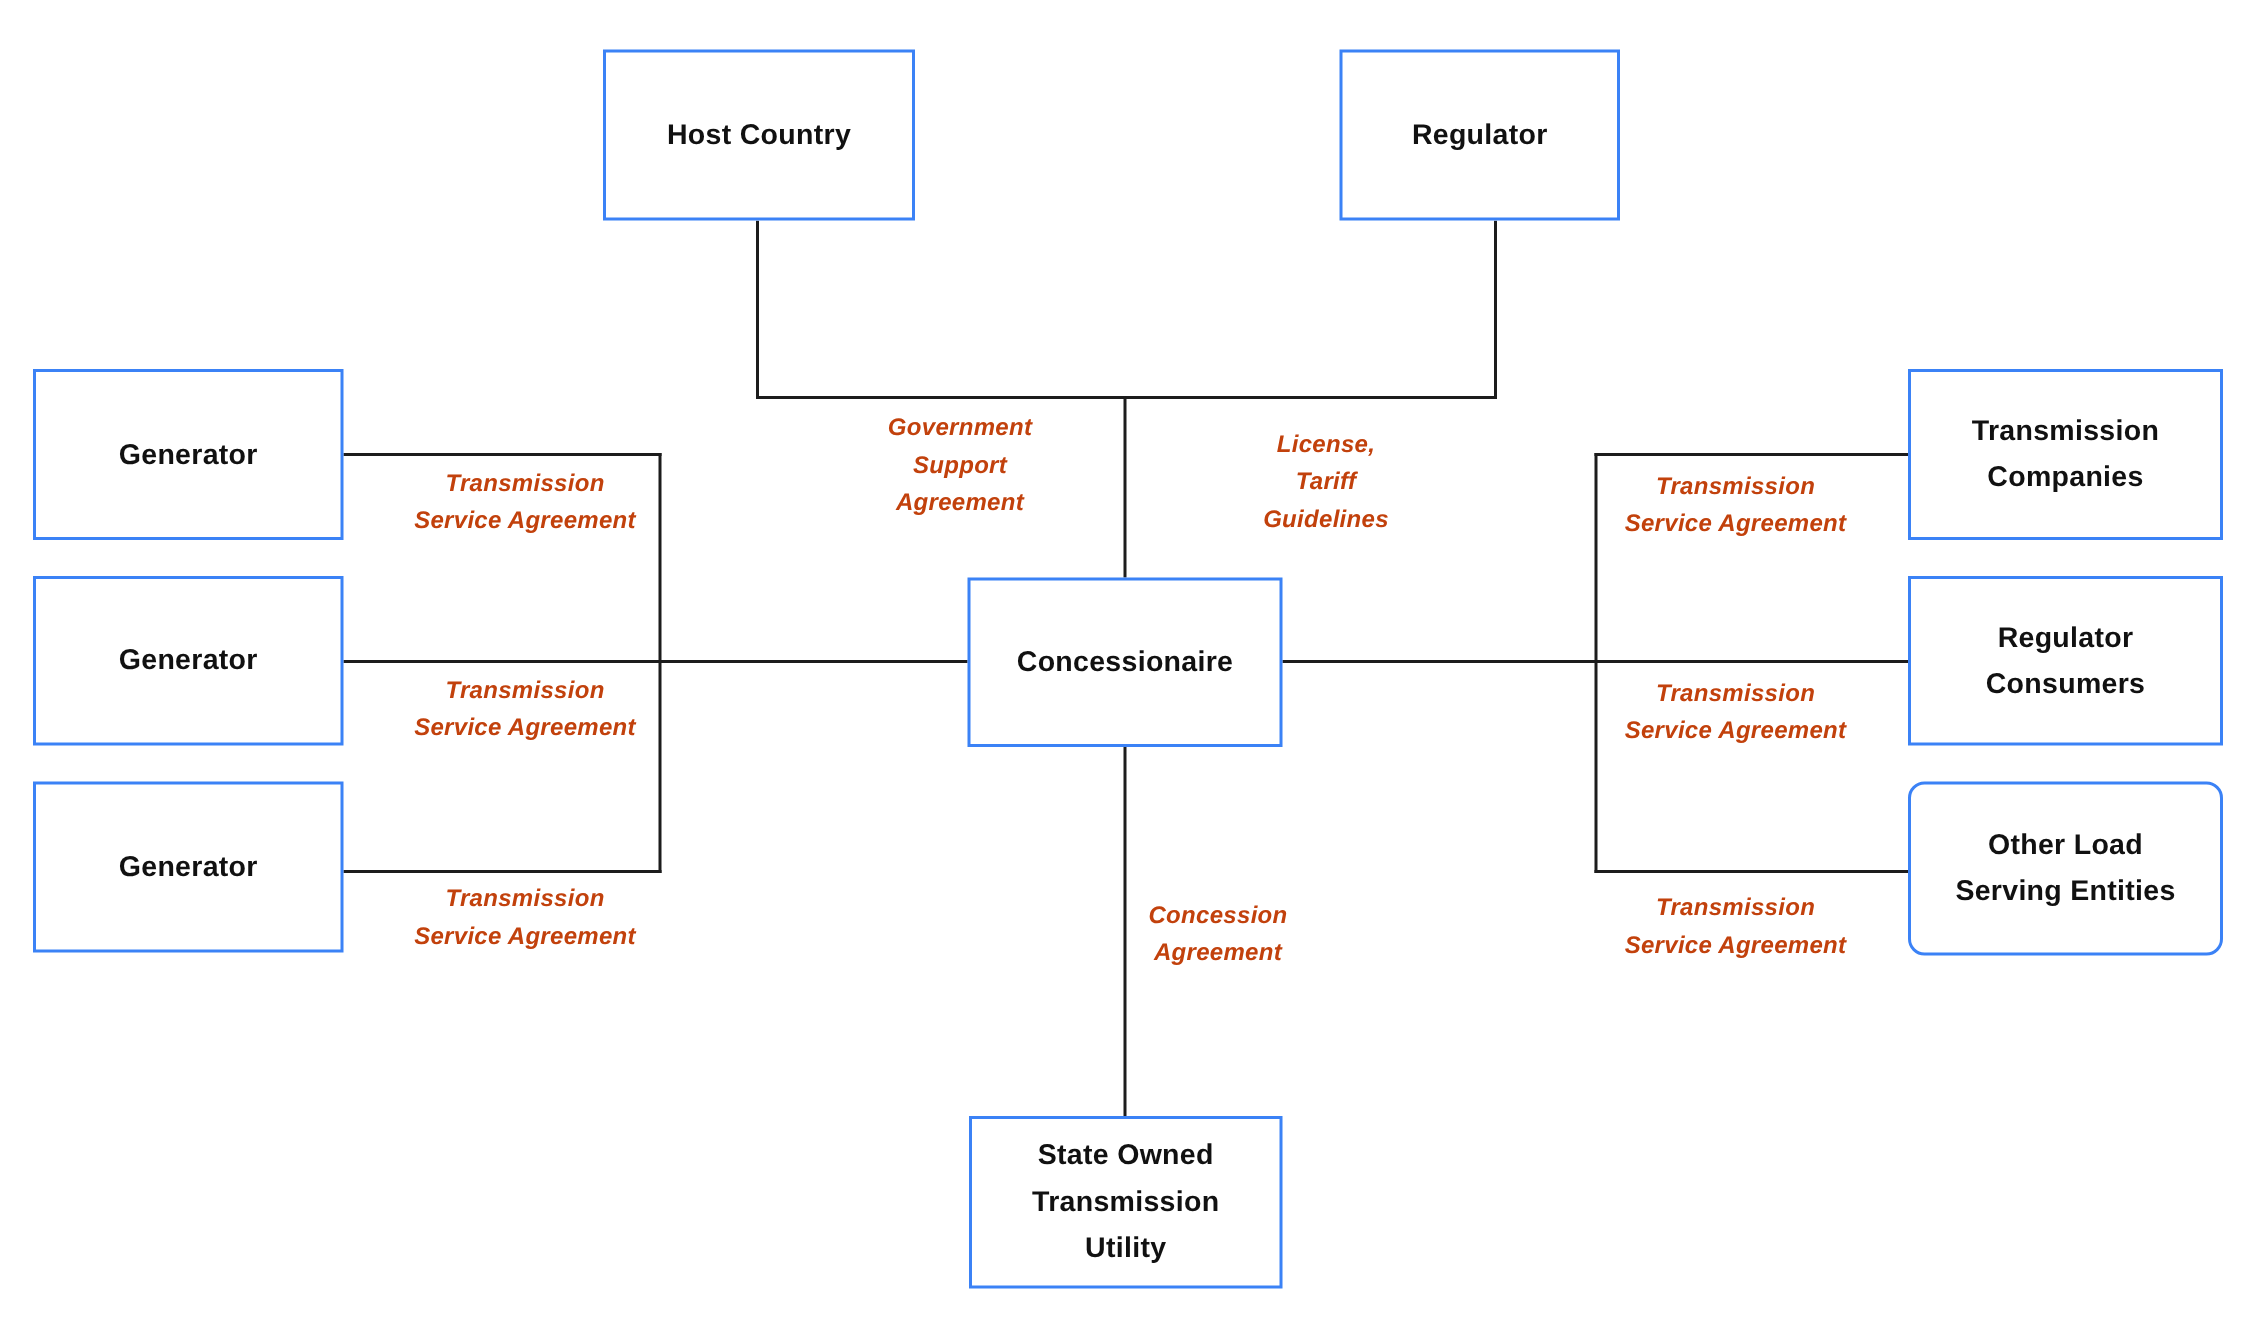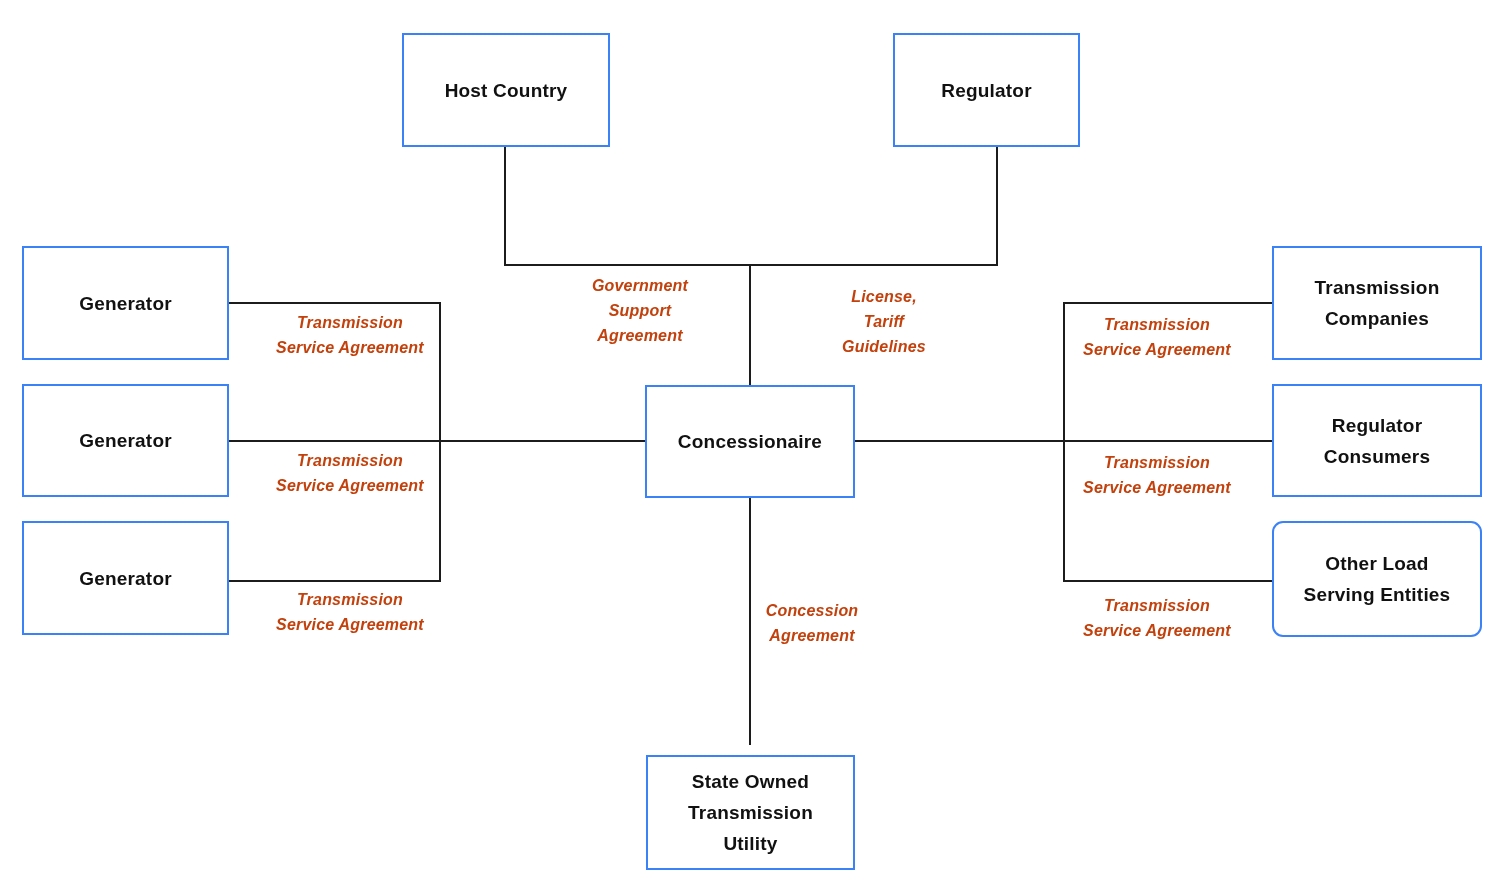--- a/index.html
+++ b/index.html
@@ -103,21 +103,21 @@
   <div class="node" style="left:1272px; top:384px; width:210px; height:113px;">
     <span class="node-label">Regulator
 Consumers</span>
   </div>
 
   <div class="node" style="left:1272px; top:521px; width:210px; height:116px;border-radius:11px;">
     <span class="node-label">Other Load
 Serving Entities</span>
   </div>
 
-  <div class="node" style="left:646px; top:744px; width:209px; height:115px;margin-top:11px;">
+  <div class="node" style="left:646px; top:744px; width:209px; height:115px;">
     <span class="node-label">State Owned
 Transmission
 Utility</span>
   </div>
 
   <div class="edge-label" style="left:555px; top:273px; width:170px;">Government
 Support
 Agreement</div>
   <div class="edge-label" style="left:799px; top:256px; width:170px;margin-top:28px;">License,
 Tariff

